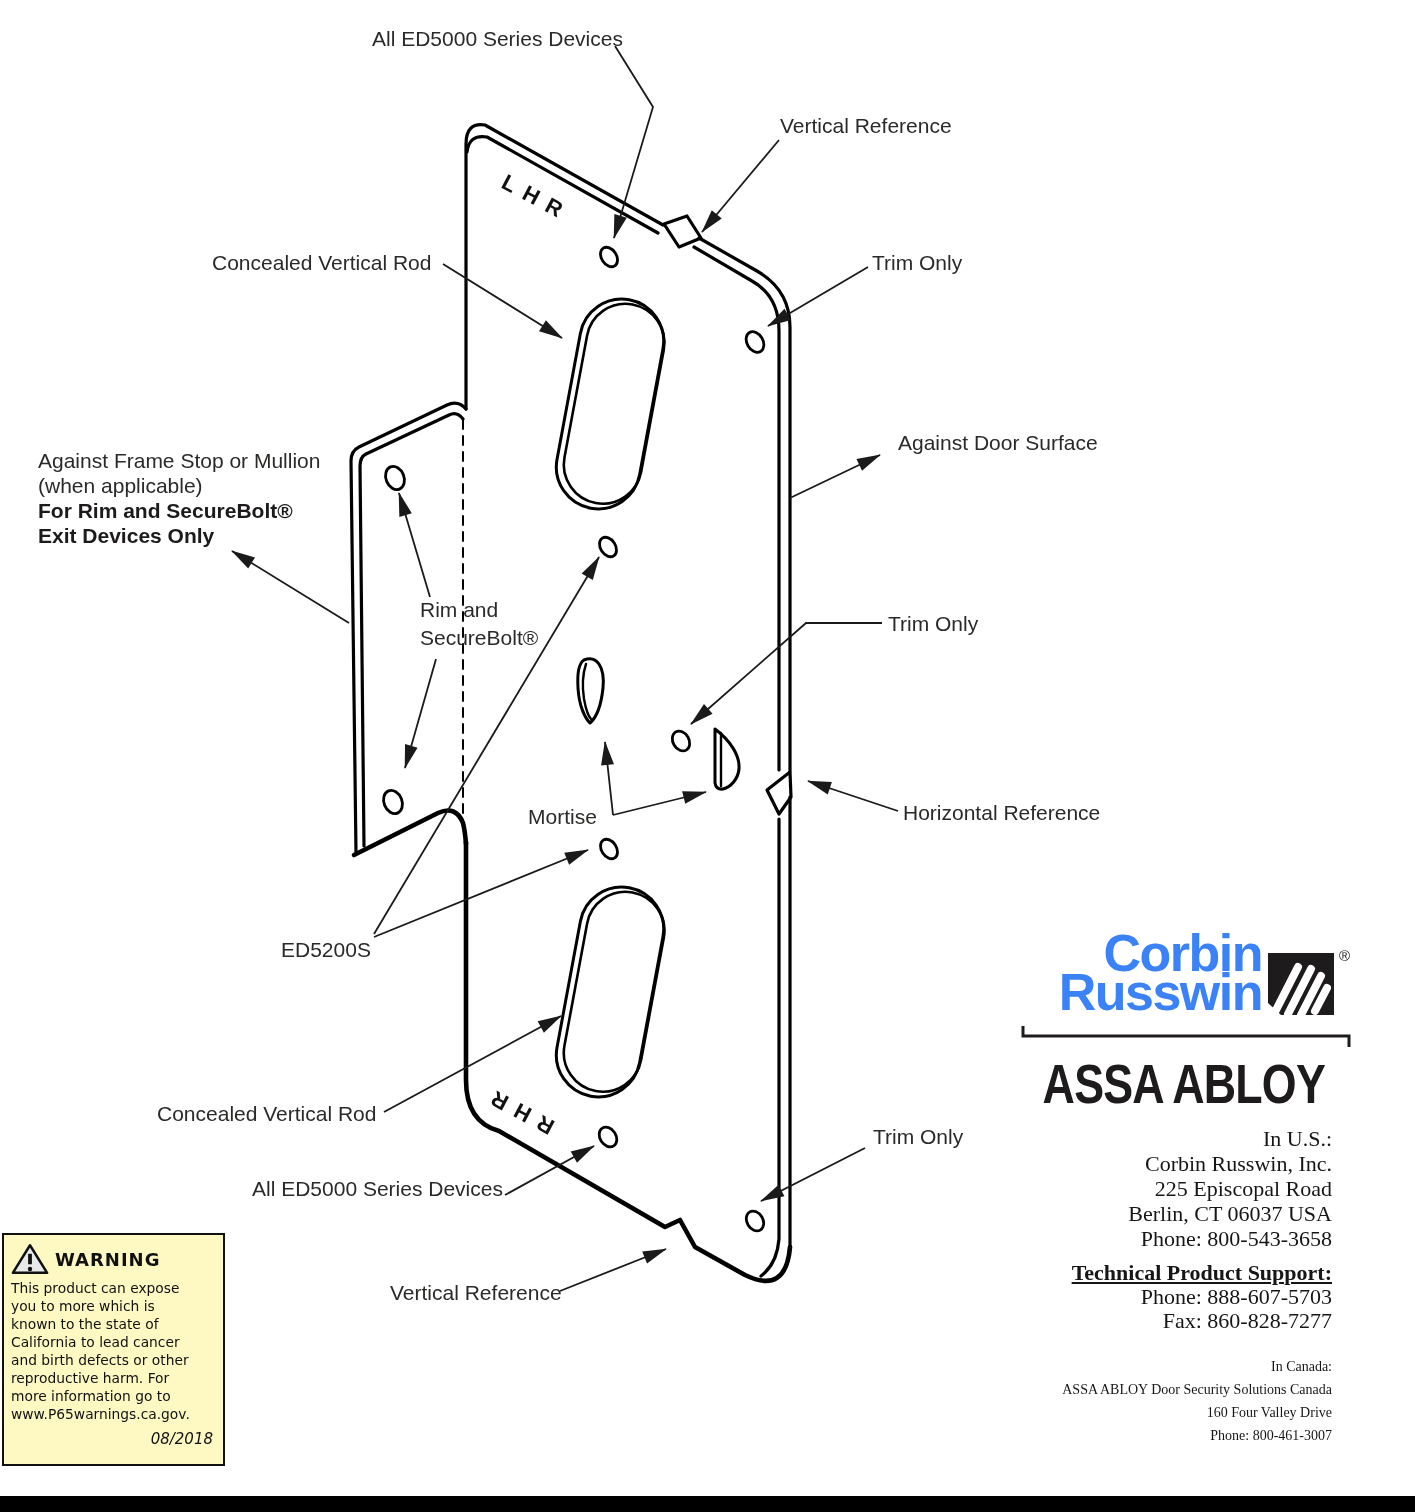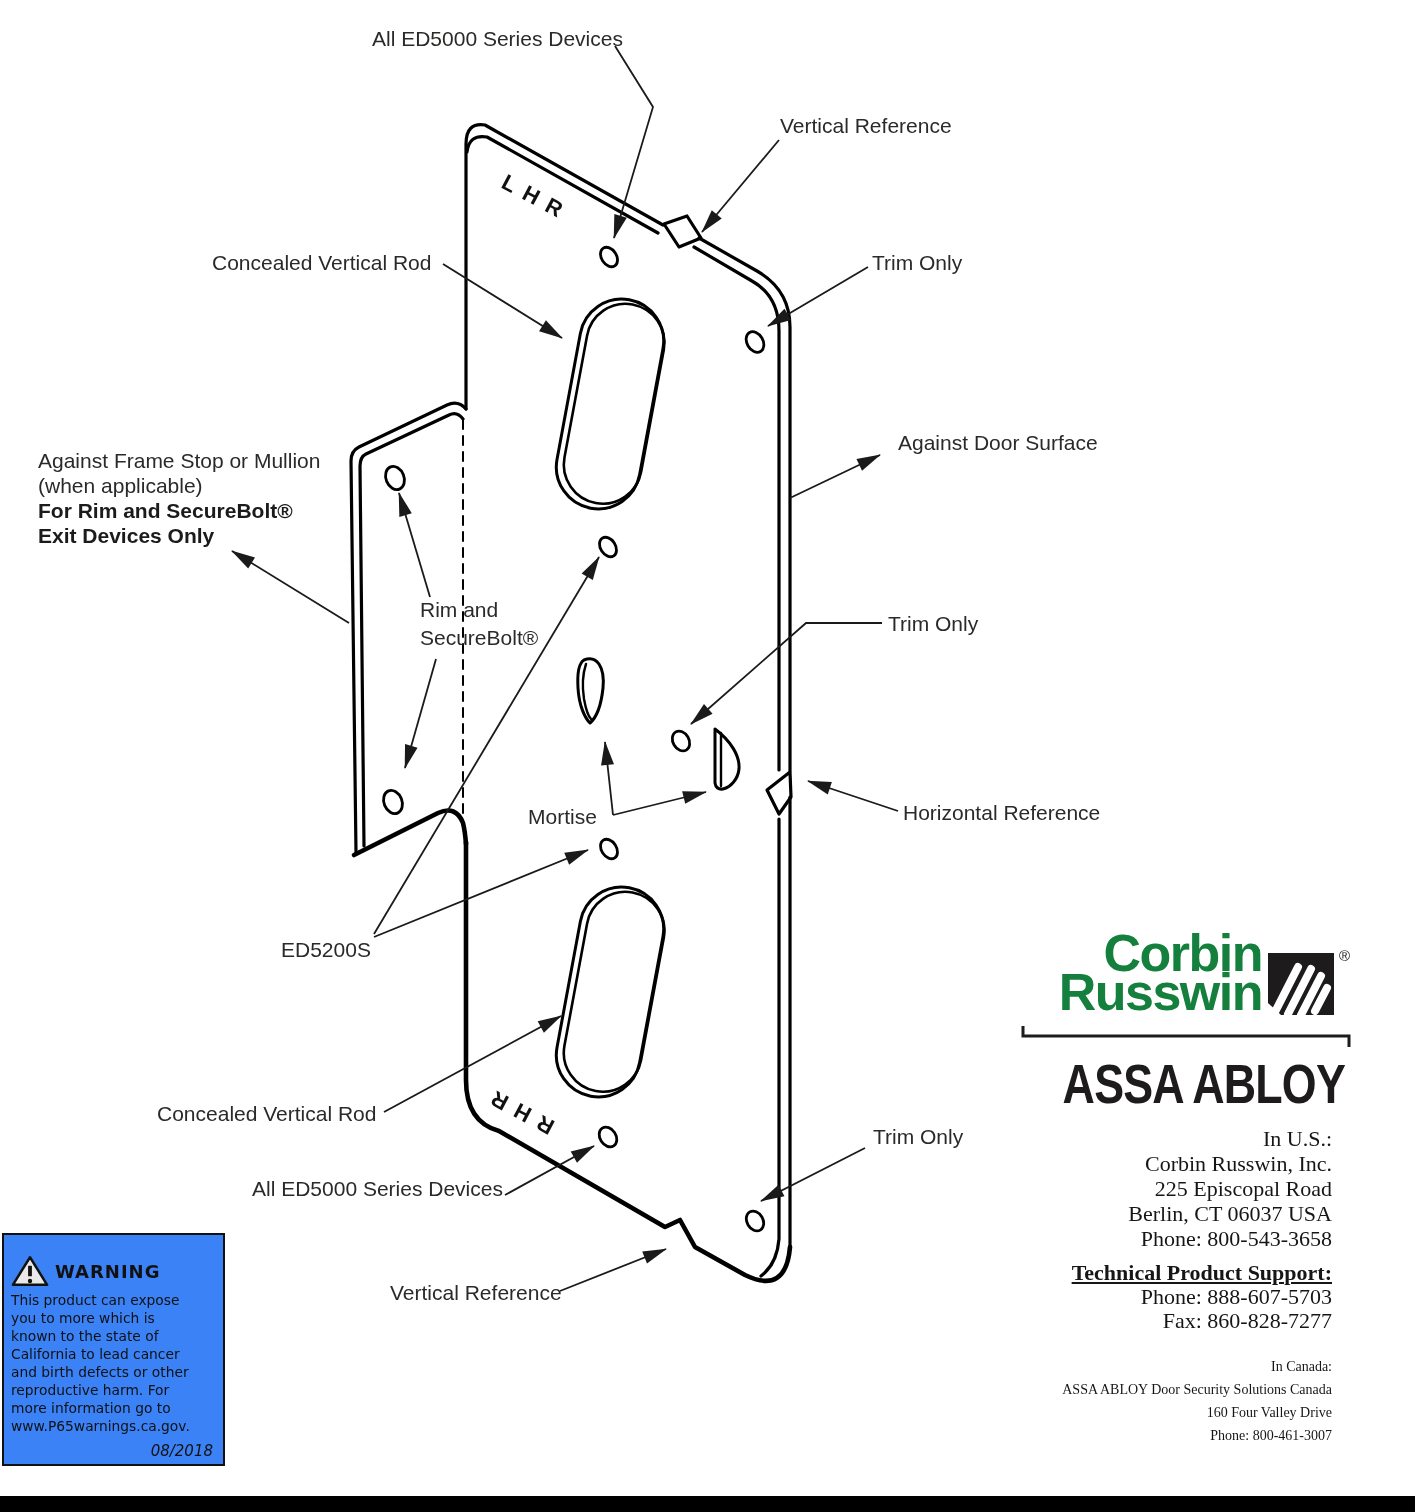--- a/index.html
+++ b/index.html
@@ -5,31 +5,31 @@
   html,body{margin:0;padding:0;background:#fff;}
   .page{position:relative;width:1415px;height:1512px;background:#fff;overflow:hidden;
         font-family:"Liberation Sans",sans-serif;color:#1a1a1a;}
   .page svg.diagram{position:absolute;left:0;top:0;}
   svg text{font-family:"Liberation Sans",sans-serif;font-size:21px;fill:#2b2a29;}
   svg text.bold, svg tspan.bold{font-weight:700;fill:#1c1a1b;}
   svg text.marking{font-size:22px;font-weight:600;letter-spacing:10px;fill:#111;}
 
   
   .warnbox{position:absolute;left:2px;top:1233px;width:223px;height:233px;border:2px solid #111;
-           background:#3b82f6;box-sizing:border-box;padding:18px 8px 0 7px;font-family:"DejaVu Sans",sans-serif;}
+           background:#fef9c3;box-sizing:border-box;padding:6px 8px 0 7px;font-family:"DejaVu Sans",sans-serif;}
   .warnhead{display:flex;align-items:center;gap:6px;margin:2px 0 3px 0;}
   .warnhead .wtitle{font-weight:700;font-size:18px;letter-spacing:1px;color:#111;}
   .warnbody{font-size:13.8px;line-height:18px;color:#111;}
   .warndate{text-align:right;font-size:15px;color:#111;margin-top:7px;padding-right:2px;font-style:italic;}
 
   
   .brandname{position:absolute;left:1020px;top:934px;width:242px;text-align:right;
-             font-weight:700;font-size:52px;line-height:38.5px;letter-spacing:-1.5px;color:#15803d;}
+             font-weight:700;font-size:52px;line-height:38.5px;letter-spacing:-1.5px;color:#3b82f6;}
   .brandreg{position:absolute;left:1339px;top:947px;font-size:15px;font-weight:400;color:#1e1b1c;}
-  .assa{position:absolute;left:992px;top:1051px;width:312px;text-align:right;}
+  .assa{position:absolute;left:972px;top:1051px;width:312px;text-align:right;}
   .assa span{display:inline-block;transform:scaleX(0.8);transform-origin:100% 50%;
              font-weight:700;font-size:56px;letter-spacing:-1px;color:#1e1b1c;white-space:nowrap;}
 
   
   .contact{position:absolute;right:83px;text-align:right;font-family:"Liberation Serif",serif;
            color:#161616;white-space:nowrap;}
   .c-us{top:1126px;font-size:22px;line-height:25px;}
   .c-support{top:1261px;font-size:22px;line-height:24px;}
   .c-support .hd{font-weight:700;text-decoration:underline;}
   .c-canada{top:1355px;font-size:14px;line-height:23px;}

